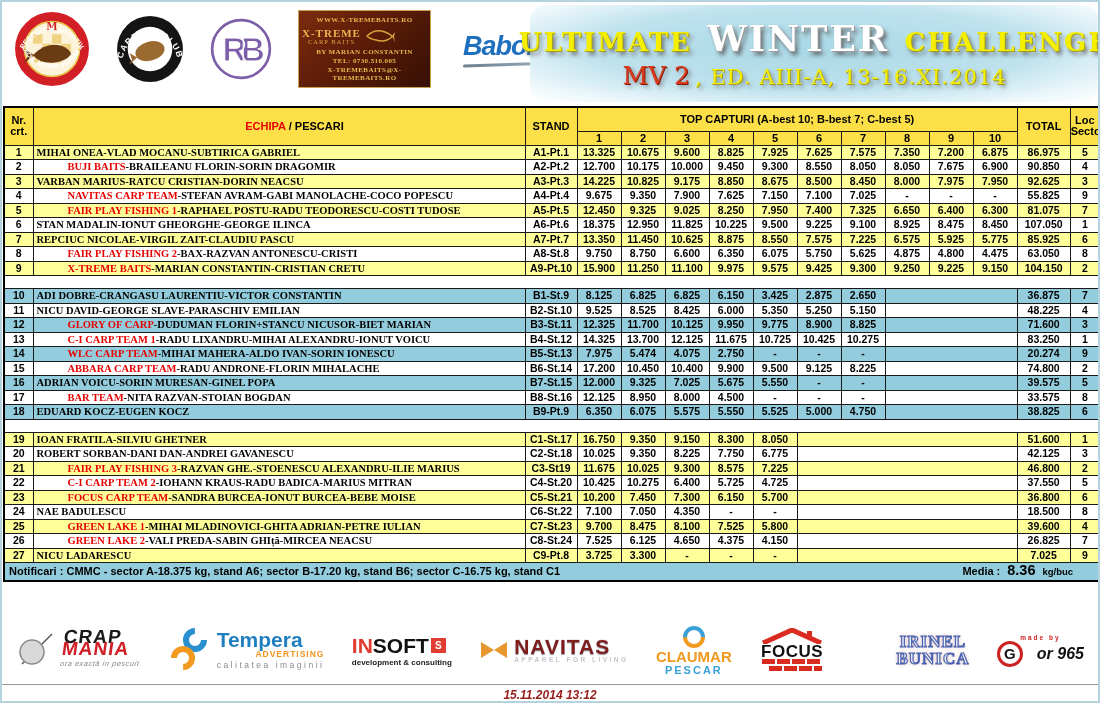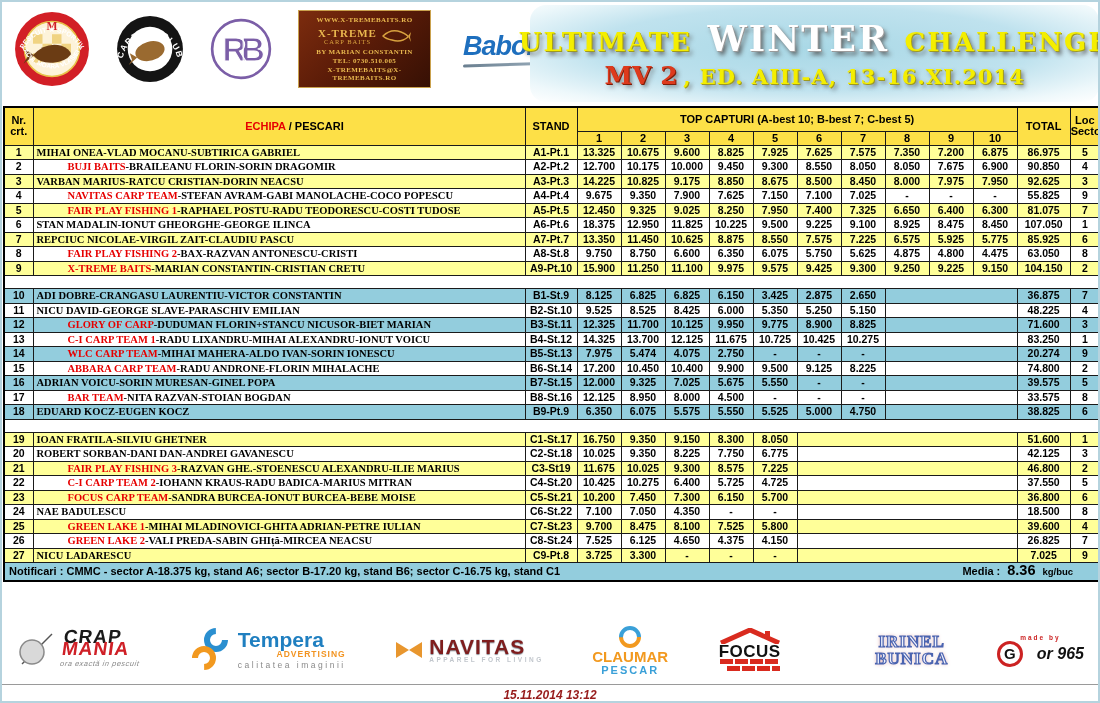--- a/index.html
+++ b/index.html
@@ -7,37 +7,37 @@
   .page { width:1100px; height:703px; background:#fff; border:2px solid #b5d3de;
           position:relative; overflow:hidden; margin:0 auto; }
 
   
   .topband { position:absolute; left:0; top:0; width:100%; height:101px; background:#fff; }
   .logo-row { position:absolute; left:12px; top:8px; display:flex; align-items:center; gap:26px; }
   .xtreme-box { width:133px; height:78px; background:linear-gradient(135deg,#7c2c0e 0%,#5c1c08 45%,#361004 100%);
                 border:1px solid #caa24e; display:flex; flex-direction:column; justify-content:space-between;
                 padding:5px 3px; text-align:center; }
   .xtreme-box .xt-line { color:#e9b84f; font-family:"Liberation Serif",serif; font-weight:bold; font-size:7px; letter-spacing:.4px; }
-  .xtreme-mid { display:flex; align-items:center; justify-content:center; gap:4px; }
+  .xtreme-mid { display:flex; align-items:center; justify-content:flex-start; gap:4px; }
   .xt-name { color:#e9b84f; font-family:"Liberation Serif",serif; font-weight:bold; font-size:11px; letter-spacing:1px; line-height:10px;}
   .xt-sub  { color:#d8a23f; font-family:"Liberation Serif",serif; font-size:6.5px; letter-spacing:1px;}
   .baboieru { display:flex; flex-direction:column; align-items:flex-start; margin-left:6px; }
   .bab-name { color:#1e6fbe; font-weight:bold; font-style:italic; font-size:27px; letter-spacing:-1px; line-height:26px;}
   .bab-com  { color:#577ea3; font-weight:bold; font-size:13px; }
   .bab-rod  { width:96px; height:3px; background:linear-gradient(90deg,#6a7f90,#9fb2c0); border-radius:2px;
               transform:rotate(-2deg); margin-top:4px; }
 
   
   .title-panel { position:absolute; left:528px; top:3px; width:569px; height:97px; border-radius:16px;
                  background:radial-gradient(ellipse at 50% 45%, #a9d8e6 0%, #bfe2ee 55%, #eef8fb 85%, #ffffff 100%);
                  display:flex; flex-direction:column; align-items:center; justify-content:center; }
   .t-line1 { font-family:"DejaVu Serif",serif; font-weight:bold; letter-spacing:2px; white-space:nowrap; }
   .t-gold  { color:#f4ee00; font-size:26px; text-shadow:1px 1px 0 #9f9a20, 3px 4px 4px rgba(90,90,90,.8); }
   .t-white { color:#ffffff; font-size:35px; text-shadow:1px 1px 0 #9a9a9a, 3px 4px 4px rgba(80,80,80,.8); padding:0 8px;}
-  .t-line2 { font-family:"DejaVu Serif",serif; font-weight:bold; white-space:nowrap; margin-top:2px; }
+  .t-line2 { font-family:"DejaVu Serif",serif; font-weight:normal; white-space:nowrap; margin-top:2px; }
   .t-mv   { color:#dd3a1d; font-size:25px; text-shadow:1px 1px 0 #7e1d08, 3px 3px 4px rgba(90,90,90,.7); }
   .t-rest { color:#f4ee00; font-size:21px; letter-spacing:1px; text-shadow:1px 1px 0 #9f9a20, 3px 3px 4px rgba(90,90,90,.75); }
 
   
   table.results { position:absolute; left:1px; top:104px; width:1096px; border-collapse:collapse;
                   table-layout:fixed; border:2px solid #000; }
   .results th, .results td { border:1px solid #1a1a1a; overflow:hidden; white-space:nowrap; text-align:center; }
   .results thead th { background:#fde047; font-size:11px; font-weight:bold; color:#000; }
   th.h-nr   { font-size:10px; line-height:11px; }
   th.h-team {}
@@ -668,20 +668,28 @@
         <circle cx="26" cy="12" r="9" fill="none" stroke="#2a8fd0" stroke-width="6" stroke-dasharray="42 16"></circle>
         <circle cx="14" cy="30" r="9" fill="none" stroke="#f2991f" stroke-width="6" stroke-dasharray="42 16" transform="rotate(180 14 30)"></circle>
       </svg>
       <div class="temp-txt">
         <span class="temp-1">Tempera</span>
         <span class="temp-2">ADVERTISING</span>
         <span class="temp-3">calitatea imaginii</span>
       </div>
     </div>
 
+    <div class="insoft-wrap">
+      <div class="insoft-line">
+        <span class="in-red">IN</span>
+        <span class="in-blk">SOFT</span>
+        <span class="in-sq">S</span>
+      </div>
+      <span class="in-tag">development &amp; consulting</span>
+    </div>
 
     <div class="nav-wrap">
       <svg width="30" height="20" viewBox="0 0 30 20">
         <path d="M2 2 L15 10 L2 18 Z M28 2 L15 10 L28 18 Z" fill="#e8962e"></path>
       </svg>
       <div class="nav-txt">
         <span class="nav-name">NAVITAS</span>
         <span class="nav-tag">APPAREL FOR LIVING</span>
       </div>
     </div>

